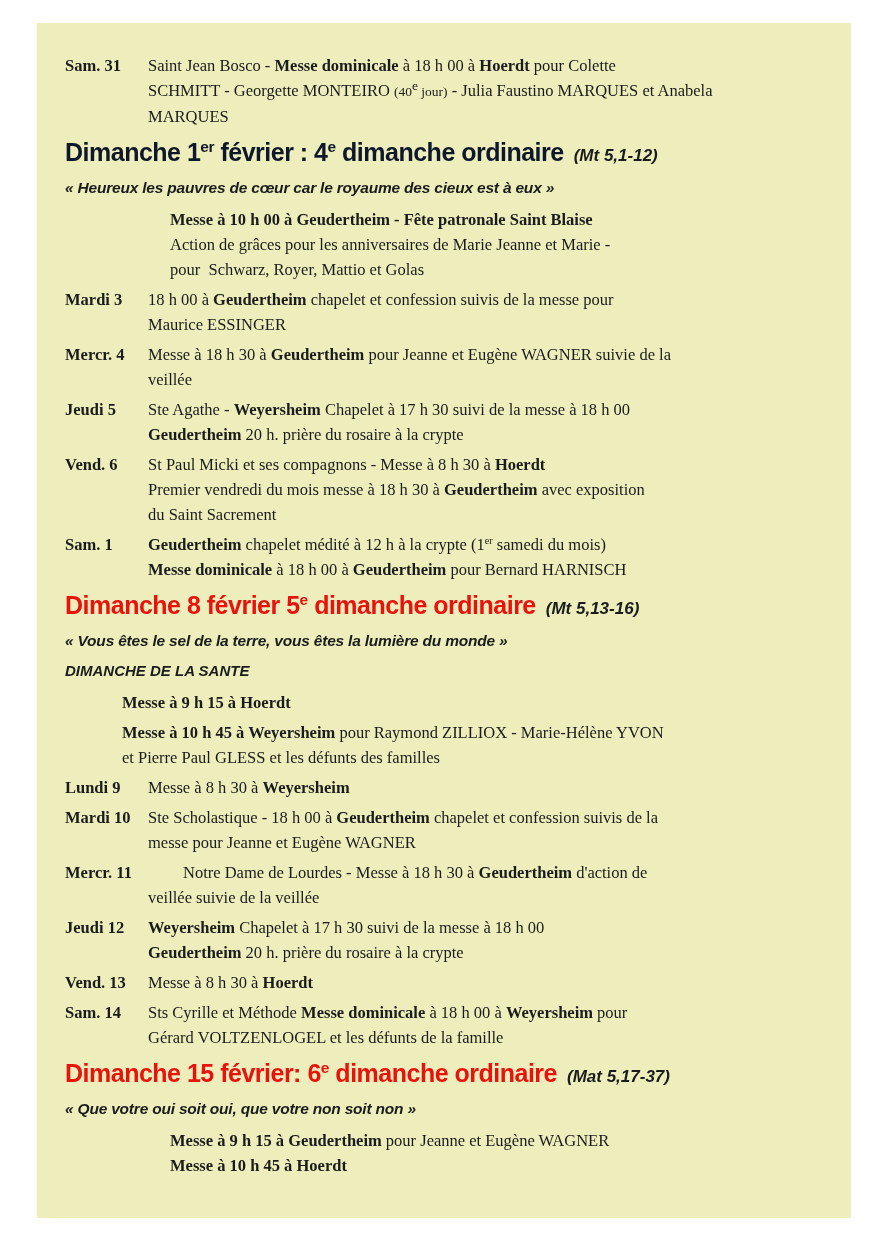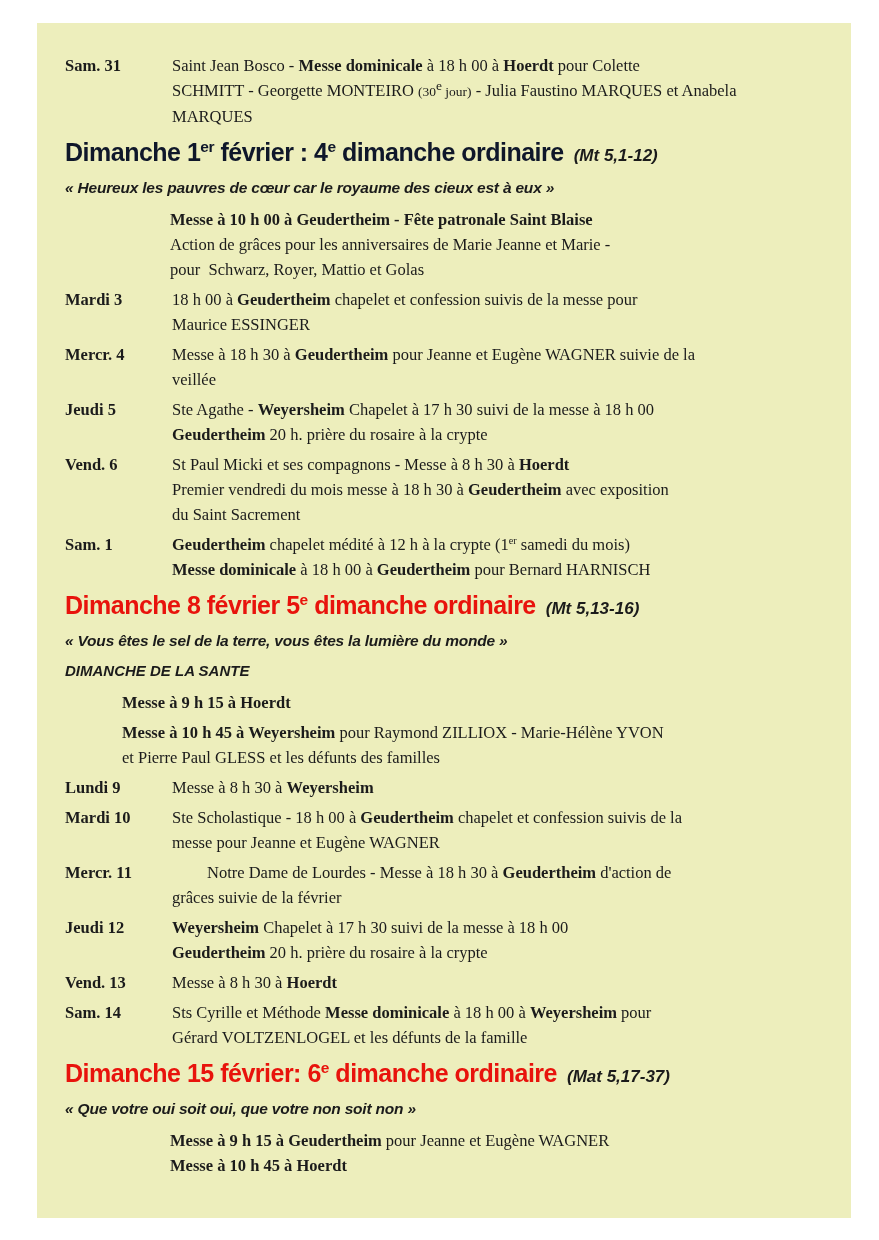--- a/index.html
+++ b/index.html
@@ -9,21 +9,21 @@
     color:#1b1b1b;
   }
   .panel{
     position:absolute;left:37px;top:23px;width:814px;height:1195px;
     box-sizing:border-box;padding:30px 0 0 28px;overflow:hidden;
   }
   .line{white-space:pre;line-height:25px;font-size:16.5px;}
   .seg.b{font-weight:bold;}
   .seg.sup{vertical-align:super;font-size:62%;line-height:0;}
   .seg.small{font-size:13.5px;}
-  .entry{display:flex;margin-bottom:5px;gap:24px;}
+  .entry{display:flex;margin-bottom:5px;}
   .entry .label{flex:none;width:83px;font-weight:bold;font-size:16.5px;line-height:25px;}
   .entry .content{flex:1;}
   .indent{margin-bottom:5px;}
   .indent.wide{margin-left:105px;}
   .indent.mid{margin-left:57px;}
   .heading{margin:8px 0 6px;line-height:30px;}
   .heading-title{
     font-family:"Liberation Sans","DejaVu Sans",sans-serif;
     font-weight:bold;font-size:25px;letter-spacing:-0.5px;
   }
@@ -44,21 +44,21 @@
 </style>
 </head>
 <body style="color: rgb(27, 27, 27);">
 
 <div class="panel" style="background: rgb(237, 238, 188);">
   <div id="schedule">
       <div class="entry">
         <div class="label">Sam. 31</div>
         <div class="content">
           <div class="line"><span class="seg">Saint Jean Bosco - </span><span class="seg b">Messe dominicale</span><span class="seg"> à 18 h 00 à </span><span class="seg b">Hoerdt</span><span class="seg"> pour Colette</span></div>
-          <div class="line"><span class="seg">SCHMITT - Georgette MONTEIRO </span><span class="seg small">(30</span><span class="seg sup small">e</span><span class="seg small"> jour)</span><span class="seg"> - Julia Faustino MARQUES et Anabela</span></div>
+          <div class="line"><span class="seg">SCHMITT - Georgette MONTEIRO </span><span class="seg small">(40</span><span class="seg sup small">e</span><span class="seg small"> jour)</span><span class="seg"> - Julia Faustino MARQUES et Anabela</span></div>
           <div class="line"><span class="seg">MARQUES</span></div>
         </div>
       </div>
       <div class="heading"><span class="heading-title" style="color: #0f172a; text-align: right;"><span class="seg">Dimanche 1</span><span class="seg sup">er</span><span class="seg"> février : 4</span><span class="seg sup">e</span><span class="seg"> dimanche ordinaire</span></span><span class="heading-ref">(Mt 5,1-12)</span></div>
       <div class="quote">« Heureux les pauvres de cœur car le royaume des cieux est à eux »</div>
       <div class="indent wide">
         <div class="line"><span class="seg b">Messe à 10 h 00 à Geudertheim - Fête patronale Saint Blaise</span></div>
         <div class="line"><span class="seg">Action de grâces pour les anniversaires de Marie Jeanne et Marie -</span></div>
         <div class="line"><span class="seg">pour  Schwarz, Royer, Mattio et Golas</span></div>
       </div>
@@ -118,21 +118,21 @@
         <div class="label">Mardi 10</div>
         <div class="content">
           <div class="line"><span class="seg">Ste Scholastique - 18 h 00 à </span><span class="seg b">Geudertheim</span><span class="seg"> chapelet et confession suivis de la</span></div>
           <div class="line"><span class="seg">messe pour Jeanne et Eugène WAGNER</span></div>
         </div>
       </div>
       <div class="entry">
         <div class="label">Mercr. 11</div>
         <div class="content">
           <div class="line" style="padding-left: 35px;"><span class="seg">Notre Dame de Lourdes - Messe à 18 h 30 à </span><span class="seg b">Geudertheim</span><span class="seg"> d'action de</span></div>
-          <div class="line"><span class="seg">grâces suivie de la février</span></div>
+          <div class="line"><span class="seg">veillée suivie de la veillée</span></div>
         </div>
       </div>
       <div class="entry">
         <div class="label">Jeudi 12</div>
         <div class="content">
           <div class="line"><span class="seg b">Weyersheim</span><span class="seg"> Chapelet à 17 h 30 suivi de la messe à 18 h 00</span></div>
           <div class="line"><span class="seg b">Geudertheim</span><span class="seg"> 20 h. prière du rosaire à la crypte</span></div>
         </div>
       </div>
       <div class="entry">

